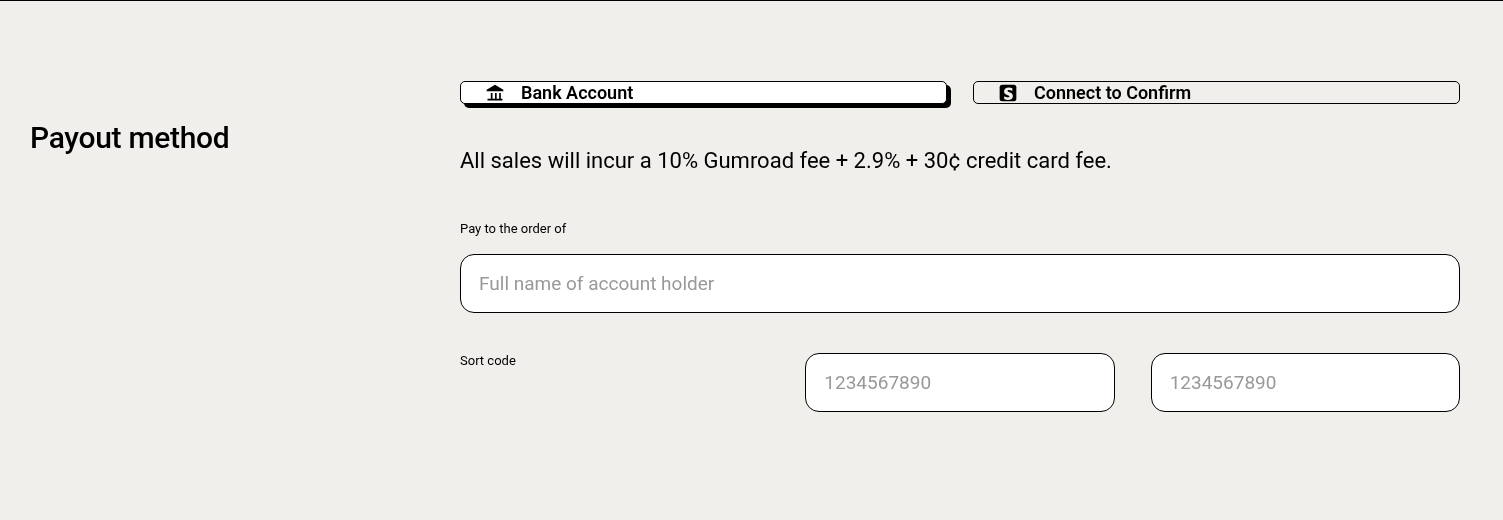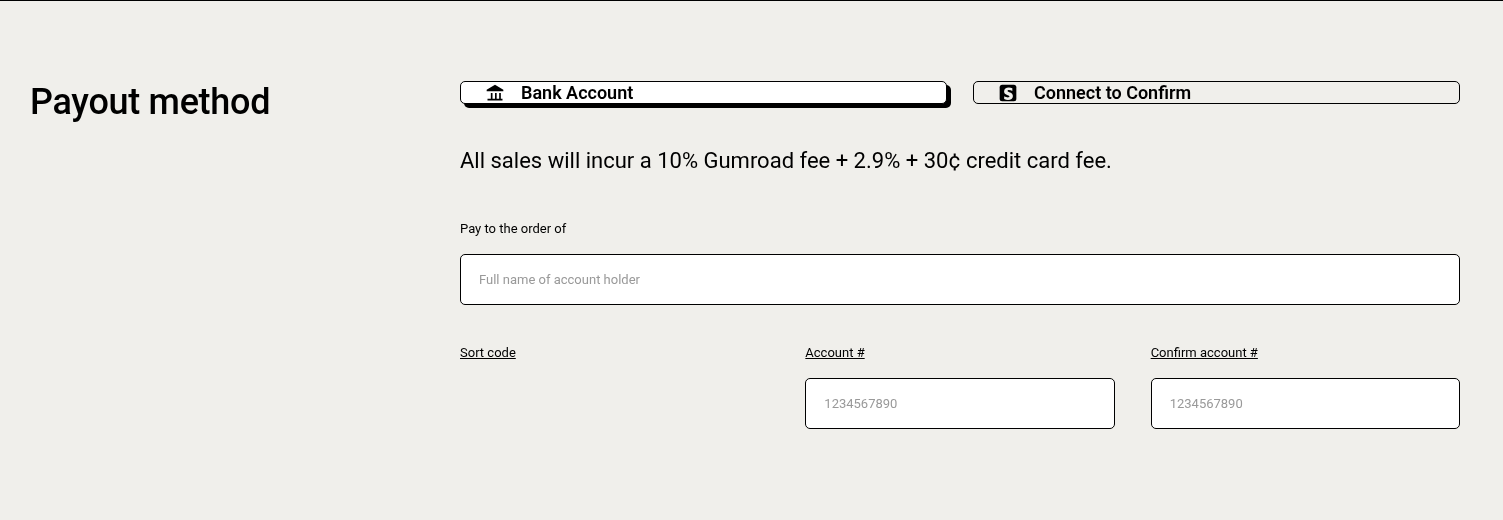--- a/index.html
+++ b/index.html
@@ -23,24 +23,25 @@
       padding: 80px 30px 0 30px;
       gap: 80px;
     }
     
     .left-column {
       width: 350px;
       flex-shrink: 0;
     }
     
     .page-title {
-      font-size: 36px;
+      font-size: 30px;
       font-weight: 500;
       margin-bottom: 28px;
       letter-spacing: -0.3px;
+      margin-top: 39px;
     }
     
     .page-subtitle {
       font-size: 18px;
       font-weight: 400;
       color: #000;
     }
     
     .right-column {
       flex: 1;
@@ -98,40 +99,39 @@
       display: block;
       font-size: 13px;
       font-weight: 400;
       margin-bottom: 18px;
     }
     
     .form-input {
       width: 100%;
       padding: 17px 18px;
       border: 1px solid #000;
-      border-radius: 5px;
+      border-radius: 14px;
       background: #fff;
-      font-size: 13px;
+      font-size: 19px;
       font-family: inherit;
       color: #000;
     }
     
     .form-input::placeholder {
       color: #999;
     }
     
     .form-row {
       display: flex;
       gap: 36px;
     }
     
     .form-row .form-group {
       flex: 1;
       margin-bottom: 0;
-      text-decoration: underline;
     }
   </style>
 </head>
 <body>
 
 <div class="container">
   <div class="left-column">
     <h1 class="page-title">Payout method</h1>
   </div>
 
@@ -163,23 +163,21 @@
       <label class="form-label">Pay to the order of</label>
       <input type="text" class="form-input" placeholder="Full name of account holder" style="">
     </div>
 
     <div class="form-row">
       <div class="form-group">
         <label class="form-label">Sort code</label>
       </div>
 
       <div class="form-group">
-        <label class="form-label">Account #</label>
         <input type="text" class="form-input" placeholder="1234567890" style="">
       </div>
 
       <div class="form-group">
-        <label class="form-label">Confirm account #</label>
         <input type="text" class="form-input" placeholder="1234567890" style="">
       </div>
     </div>
   </div>
 </div>
 
 </body></html>

